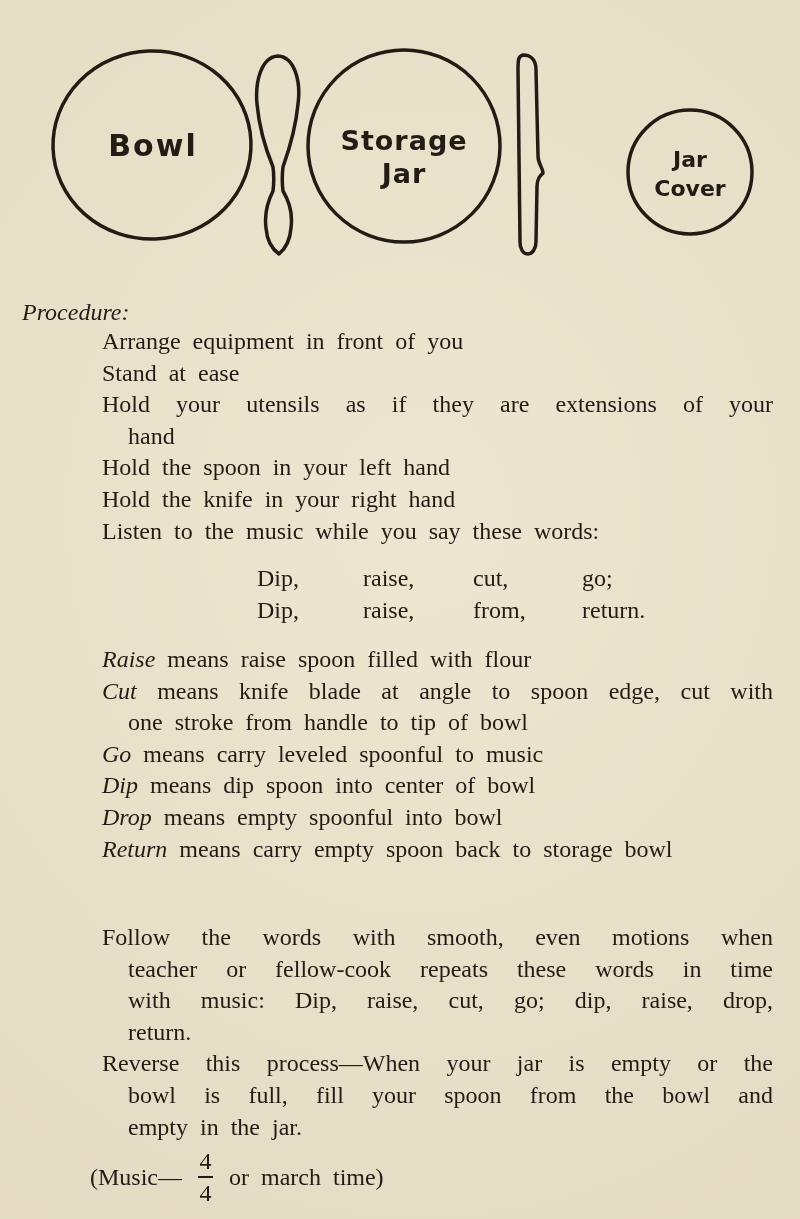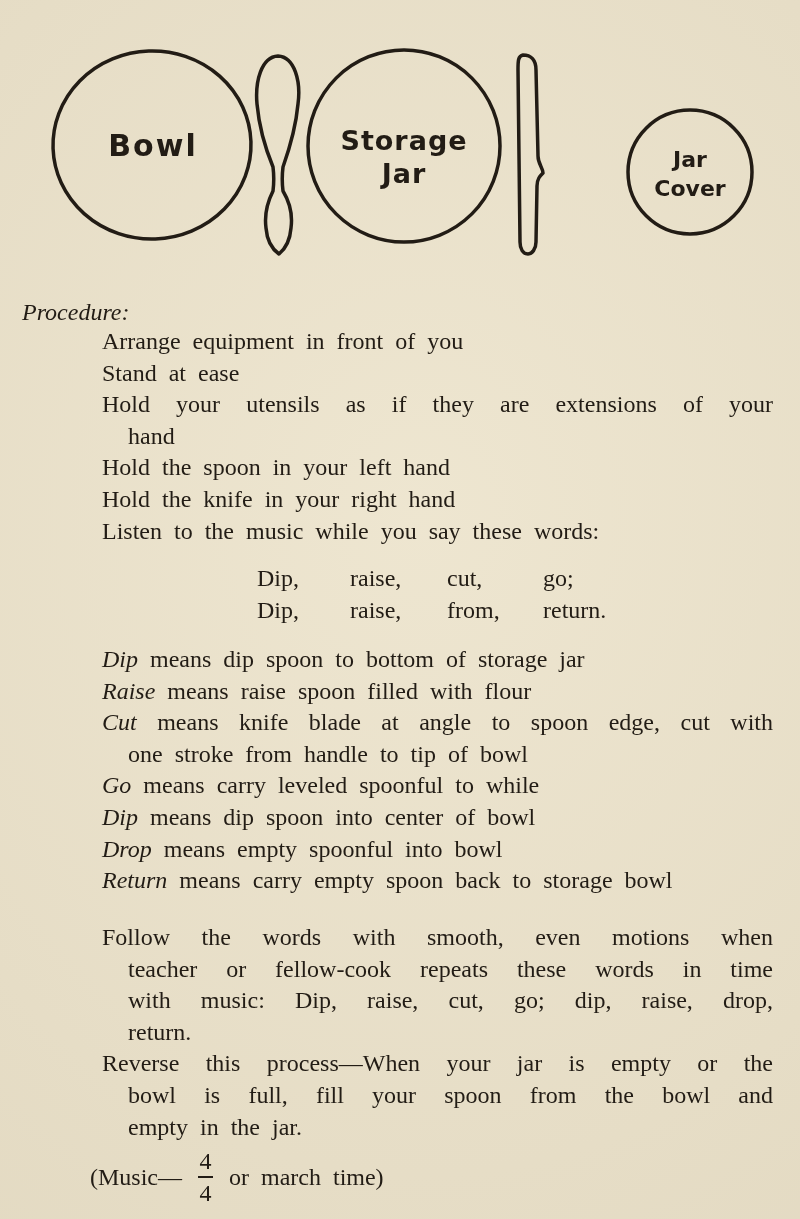--- a/index.html
+++ b/index.html
@@ -31,21 +31,21 @@
   }
   .heading{left:22px;top:297px;font-style:italic;word-spacing:2px;}
   .proc{left:102px;top:326px;width:671px;}
   .defs{left:102px;top:644px;width:671px;}
   .paras{left:102px;top:922px;width:671px;}
   .line{width:100%;box-sizing:border-box;}
   .line.j{text-align:justify;text-align-last:justify;}
   .line.c{padding-left:26px;}
   .it{font-style:italic;}
   .verse{left:257px;top:563px;}
-  .verse-row{display:grid;grid-template-columns:93px 97px 96px auto;line-height:31.6px;}
+  .verse-row{display:grid;grid-template-columns:93px 97px 96px auto;line-height:31.6px;gap:13px;}
   .music{
     left:90px;top:1149px;
     display:flex;align-items:center;gap:16px;
     line-height:1;
   }
   .frac{display:inline-flex;flex-direction:column;align-items:center;line-height:1;}
   .frac .num,.frac .den{font-size:24px;line-height:1;}
   .fbar{width:15px;border-top:2.5px solid var(--ink);margin:3px 0;}
 </style>
 </head>
@@ -110,25 +110,24 @@
     </div>
     <div class="verse-row">
       <span>Dip,</span>
       <span>raise,</span>
       <span>from,</span>
       <span>return.</span>
     </div>
   </div>
 
   <div class="tx defs">
-    <div class="line"><span class="it">Dip</span><span> means dip spoon to bottom of storage jar</span></div>
     <div class="line"><span class="it">Raise</span><span> means raise spoon filled with flour</span></div>
     <div class="line j"><span class="it">Cut</span><span> means knife blade at angle to spoon edge, cut with</span></div>
     <div class="line c"><span>one stroke from handle to tip of bowl</span></div>
-    <div class="line"><span class="it">Go</span><span> means carry leveled spoonful to while</span></div>
+    <div class="line"><span class="it">Go</span><span> means carry leveled spoonful to music</span></div>
     <div class="line"><span class="it">Dip</span><span> means dip spoon into center of bowl</span></div>
     <div class="line"><span class="it">Drop</span><span> means empty spoonful into bowl</span></div>
     <div class="line"><span class="it">Return</span><span> means carry empty spoon back to storage bowl</span></div>
   </div>
 
   <div class="tx paras">
     <div class="line j">Follow the words with smooth, even motions when</div>
     <div class="line j c">teacher or fellow-cook repeats these words in time</div>
     <div class="line j c">with music: Dip, raise, cut, go; dip, raise, drop,</div>
     <div class="line c">return.</div>

